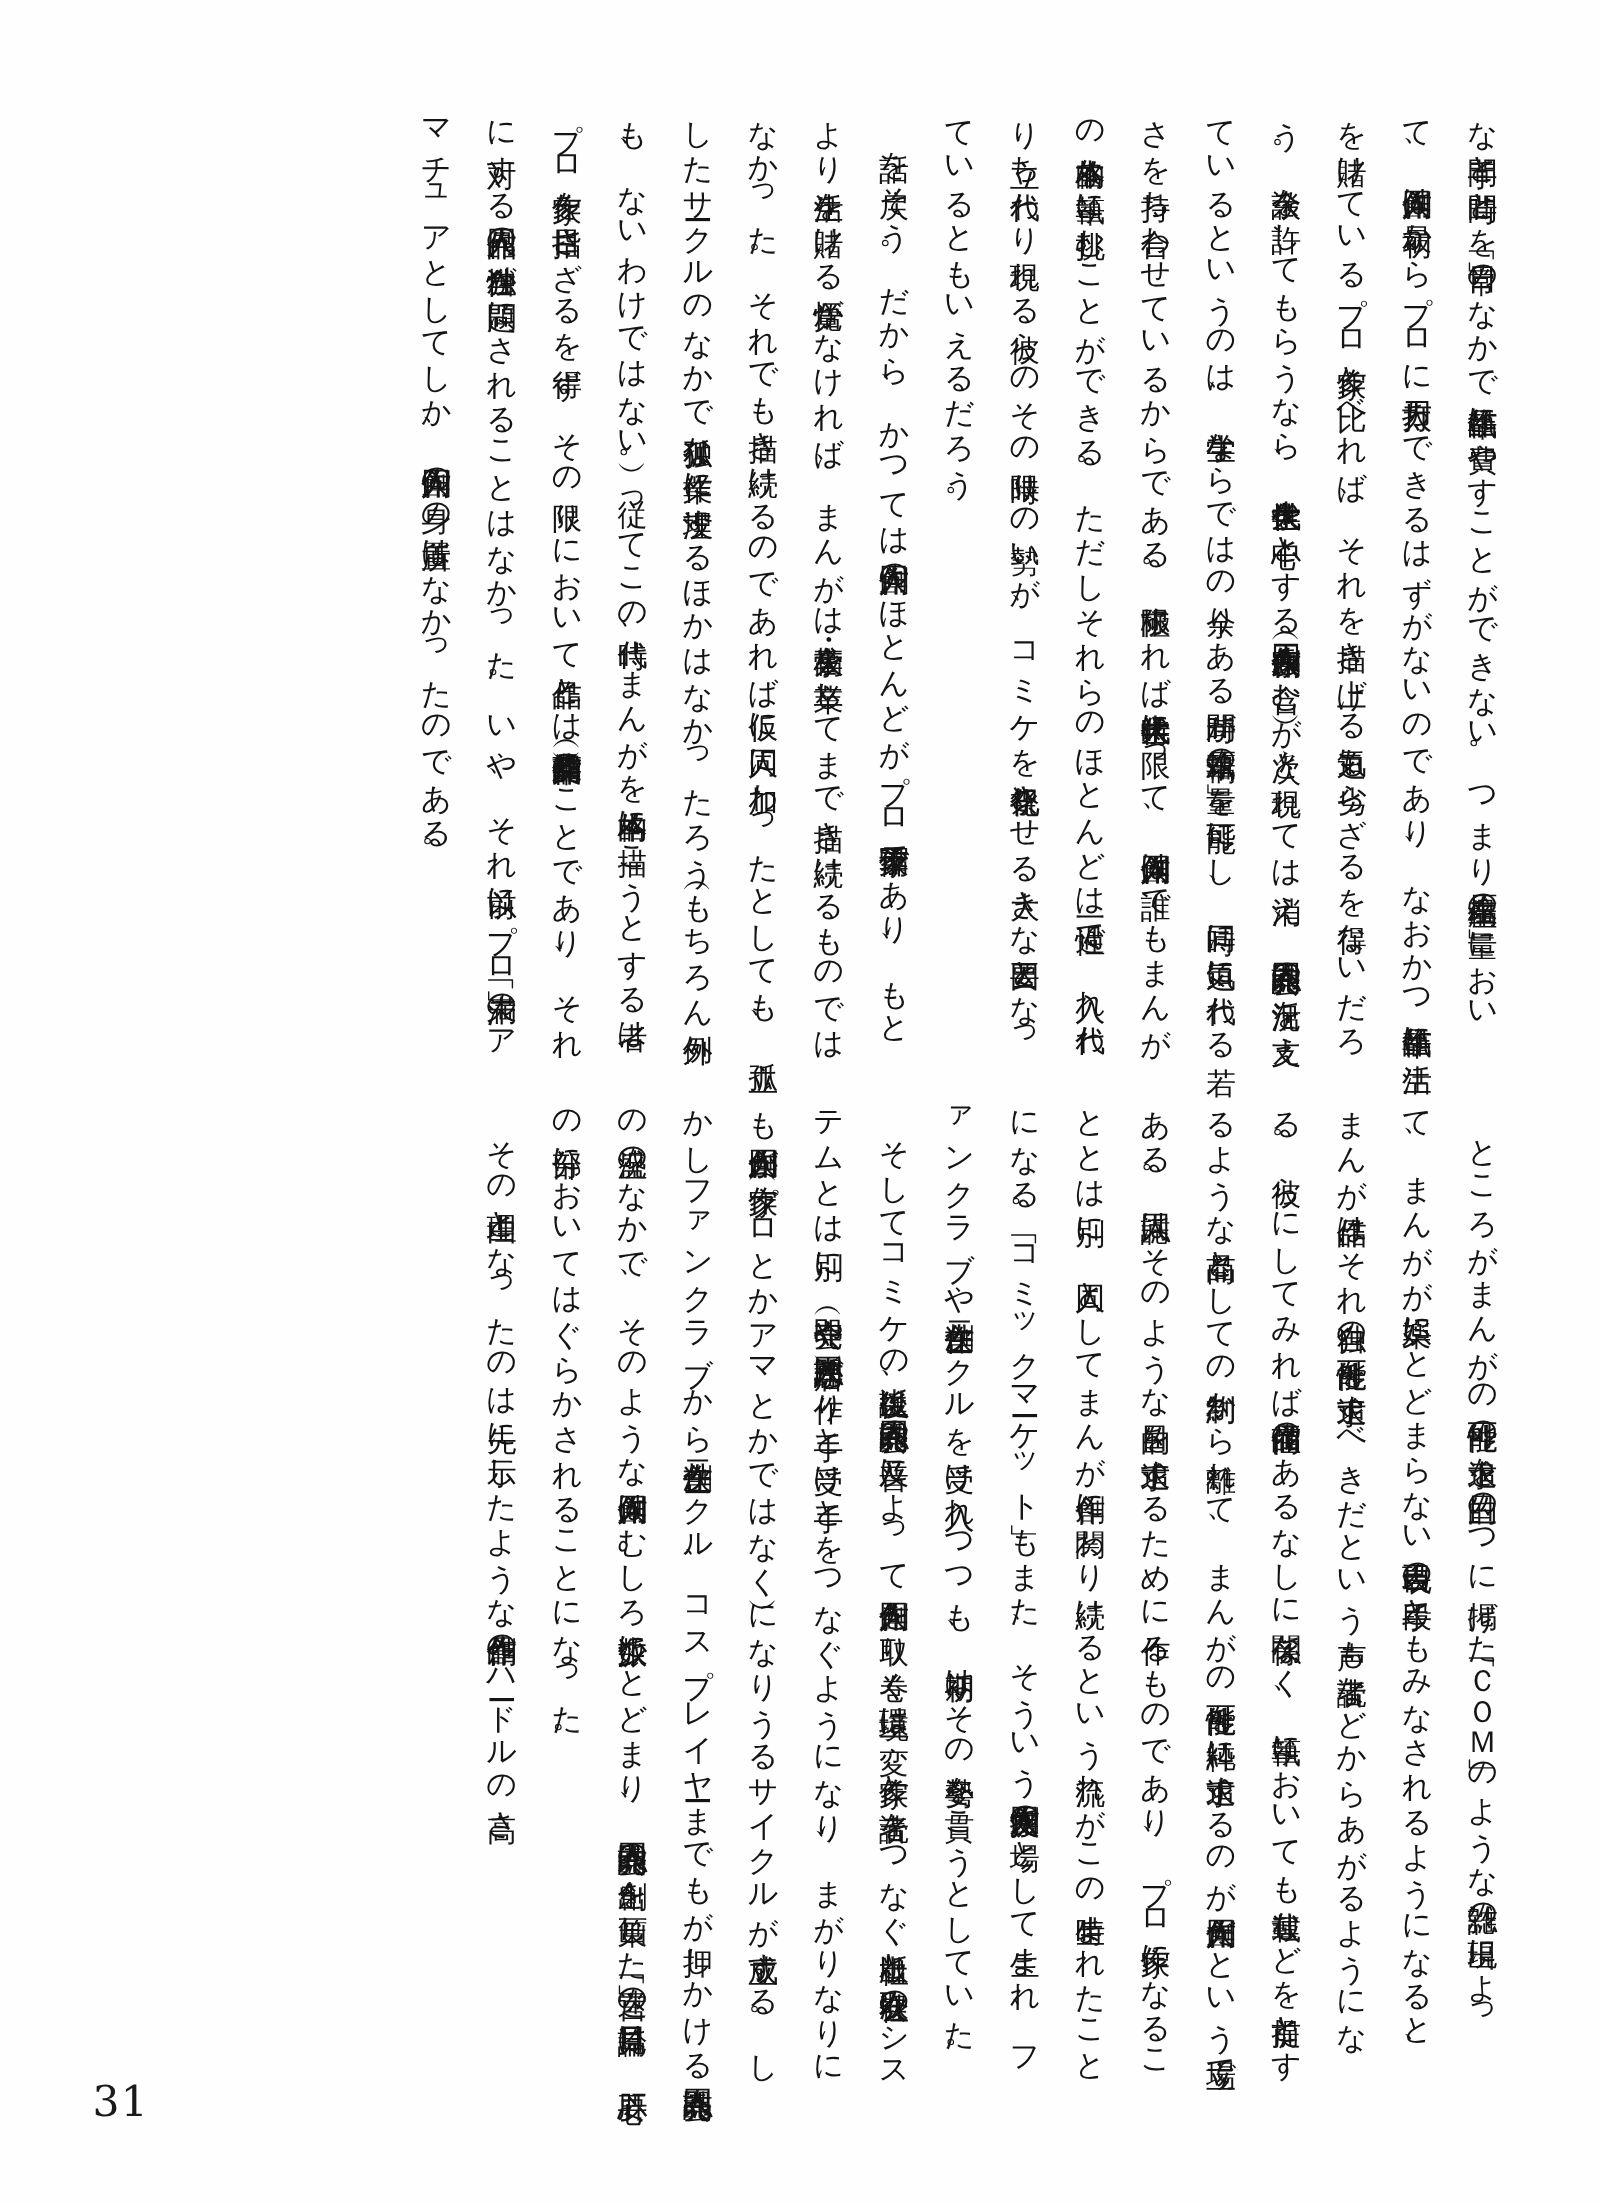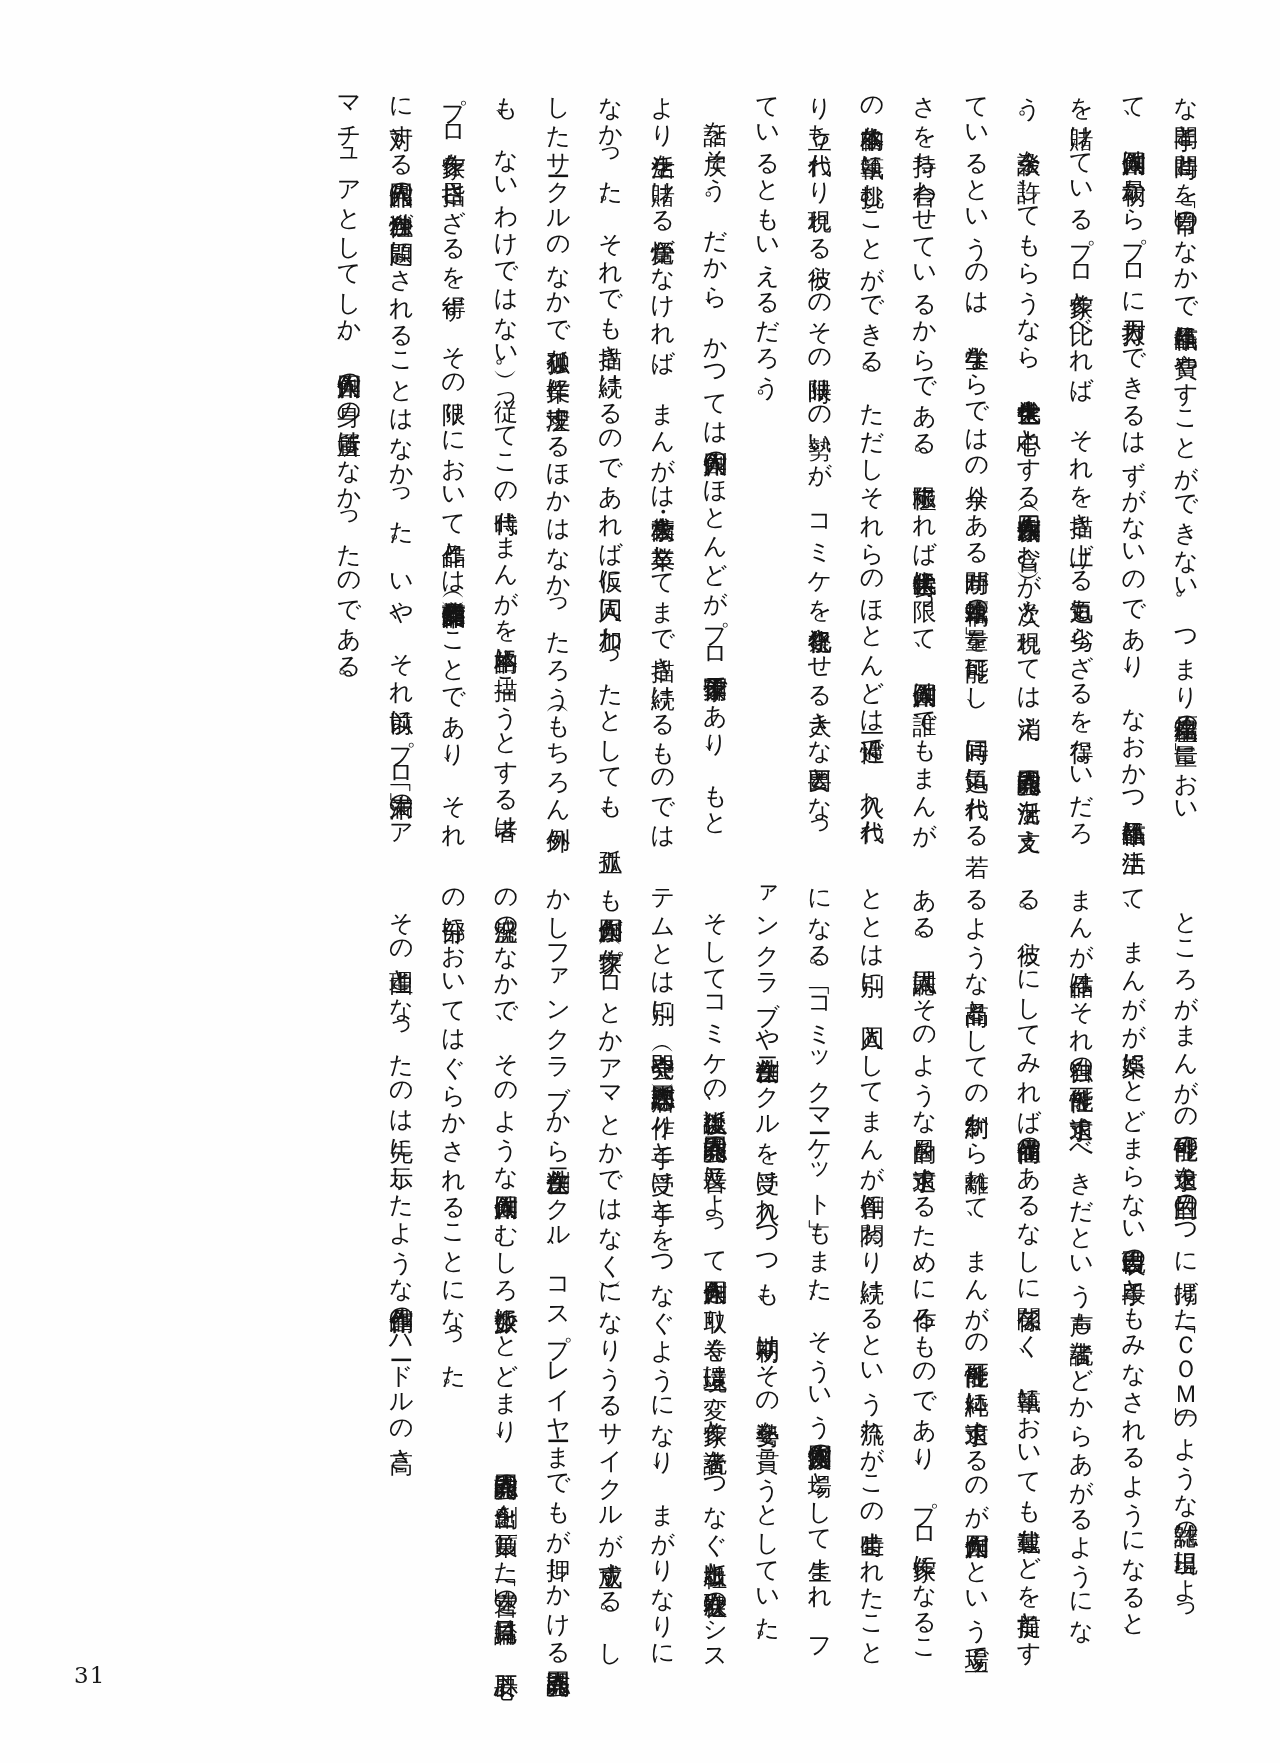--- a/index.html
+++ b/index.html
@@ -38,21 +38,21 @@
     padding: 0;
     text-indent: 1em;
   }
   .para.no-indent {
     text-indent: 0;
   }
   .page-number {
     position: absolute;
     left: 74px;
     top: 1662px;
-    font-size: 23px;
+    font-size: 34px;
     letter-spacing: 1px;
     color: #1a1a1a;
   }
 </style>
 </head>
 <body>
 
 <div>
 
   <section class="text-block top">

